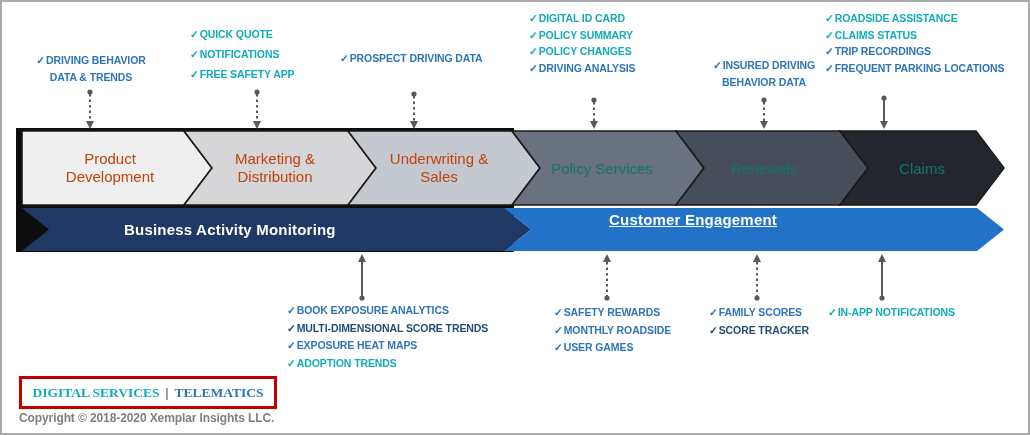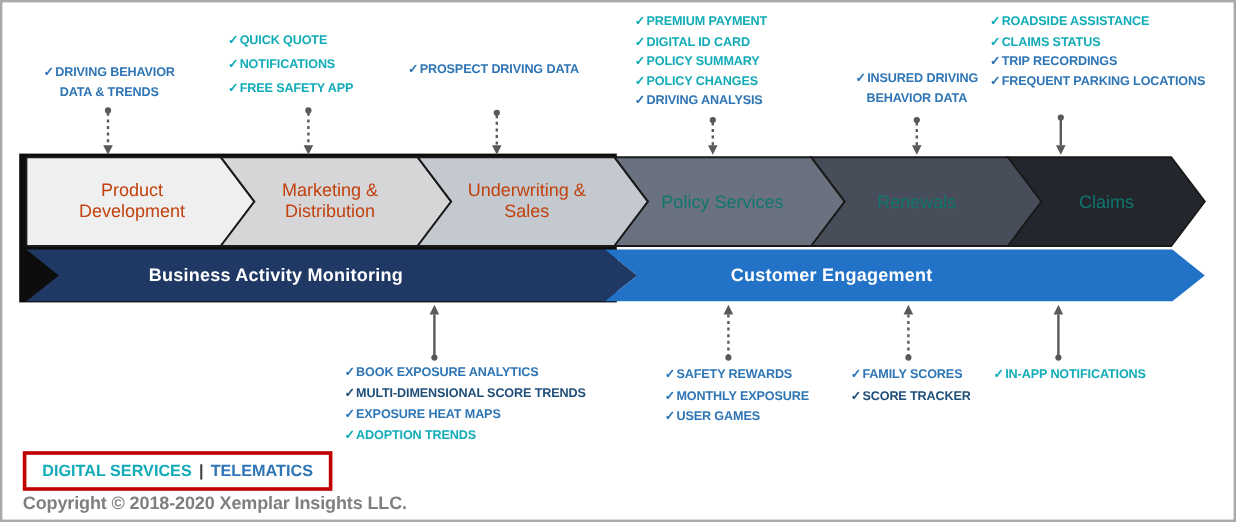--- a/index.html
+++ b/index.html
@@ -26,25 +26,25 @@
   .ann.lh20 .line{line-height:20px;}
   .ann.lh17 .line{line-height:17.5px;}
   .ann.centered{text-align:center;white-space:nowrap;}
   .c-blue{color:#2E75B6;}
   .c-dblue{color:#1F4E79;}
   .c-teal{color:#11ACB8;}
   .chk{margin-right:1px;}
   .legend-box{
     position:absolute;left:17px;top:374px;width:252px;height:27px;
     border:3px solid #C00000;display:flex;align-items:center;justify-content:center;
-    gap:6px;font-size:13.5px;font-weight:bold;z-index:3;background:#fff;
+    gap:6px;font-size:13.5px;font-weight:bold;z-index:3;background:#fff;font-family:Liberation Serif, serif;
   }
   .legend-sep{color:#404040;}
   .copyright{
-    position:absolute;left:17px;top:409px;font-size:15px;font-weight:bold;
+    position:absolute;left:17px;top:409px;font-size:12px;font-weight:bold;
     color:#7f7f7f;z-index:3;letter-spacing:-0.1px;
   }
 </style>
 </head>
 <body>
 
 <div class="canvas">
 
   <svg width="1026" height="431" viewBox="0 0 1026 431">
 
@@ -118,39 +118,38 @@
   </svg>
 
   <div class="stage-label" style="left:48px;top:148px;width:120px;">Product Development</div>
   <div class="stage-label" style="left:213px;top:148px;width:120px;">Marketing &amp; Distribution</div>
   <div class="stage-label" style="left:377px;top:148px;width:120px;">Underwriting &amp; Sales</div>
   <div class="stage-label light" style="left:525px;top:158px;width:150px;">Policy Services</div>
   <div class="stage-label light" style="left:687px;top:158px;width:150px;">Renewals</div>
   <div class="stage-label light" style="left:845px;top:158px;width:150px;">Claims</div>
 
   <div class="banner-label" style="left:122px;top:219px;width:300px;">Business Activity Monitoring</div>
-  <div class="banner-label" style="left:607px;top:219px;width:300px;">Customer Engagement</div>
+  <div class="banner-label" style="left:607px;top:209px;width:300px;text-decoration:underline;">Customer Engagement</div>
 
   <div class="ann centered" style="left:20px;top:50px;width:138px;">
     <div class="line c-blue"><span class="chk">✓</span><span>DRIVING BEHAVIOR</span></div>
     <div class="line c-blue"><span>DATA &amp; TRENDS</span></div>
   </div>
 
   <div class="ann lh20" style="left:188px;top:22px;">
     <div class="line c-teal"><span class="chk">✓</span><span>QUICK QUOTE</span></div>
     <div class="line c-teal"><span class="chk">✓</span><span>NOTIFICATIONS</span></div>
     <div class="line c-teal"><span class="chk">✓</span><span>FREE SAFETY APP</span></div>
   </div>
 
   <div class="ann lh20" style="left:338px;top:46px;">
     <div class="line c-blue"><span class="chk">✓</span><span>PROSPECT DRIVING DATA</span></div>
   </div>
 
   <div class="ann" style="left:527px;top:8px;">
-    <div class="line c-teal"><span class="chk">✓</span><span>PREMIUM PAYMENT</span></div>
     <div class="line c-teal"><span class="chk">✓</span><span>DIGITAL ID CARD</span></div>
     <div class="line c-teal"><span class="chk">✓</span><span>POLICY SUMMARY</span></div>
     <div class="line c-teal"><span class="chk">✓</span><span>POLICY CHANGES</span></div>
     <div class="line c-blue"><span class="chk">✓</span><span>DRIVING ANALYSIS</span></div>
   </div>
 
   <div class="ann centered" style="left:692px;top:55px;width:140px;line-height:17px;">
     <div class="line c-blue"><span class="chk">✓</span><span>INSURED DRIVING</span></div>
     <div class="line c-blue"><span>BEHAVIOR DATA</span></div>
   </div>
@@ -164,21 +163,21 @@
 
   <div class="ann lh17" style="left:285px;top:300px;">
     <div class="line c-blue"><span class="chk">✓</span><span>BOOK EXPOSURE ANALYTICS</span></div>
     <div class="line c-dblue"><span class="chk">✓</span><span>MULTI-DIMENSIONAL SCORE TRENDS</span></div>
     <div class="line c-blue"><span class="chk">✓</span><span>EXPOSURE HEAT MAPS</span></div>
     <div class="line c-teal"><span class="chk">✓</span><span>ADOPTION TRENDS</span></div>
   </div>
 
   <div class="ann lh17" style="left:552px;top:302px;">
     <div class="line c-blue"><span class="chk">✓</span><span>SAFETY REWARDS</span></div>
-    <div class="line c-blue"><span class="chk">✓</span><span>MONTHLY EXPOSURE</span></div>
+    <div class="line c-blue"><span class="chk">✓</span><span>MONTHLY ROADSIDE</span></div>
     <div class="line c-blue"><span class="chk">✓</span><span>USER GAMES</span></div>
   </div>
 
   <div class="ann lh17" style="left:707px;top:302px;">
     <div class="line c-blue"><span class="chk">✓</span><span>FAMILY SCORES</span></div>
     <div class="line c-dblue"><span class="chk">✓</span><span>SCORE TRACKER</span></div>
   </div>
 
   <div class="ann lh17" style="left:826px;top:302px;">
     <div class="line c-teal"><span class="chk">✓</span><span>IN-APP NOTIFICATIONS</span></div>

